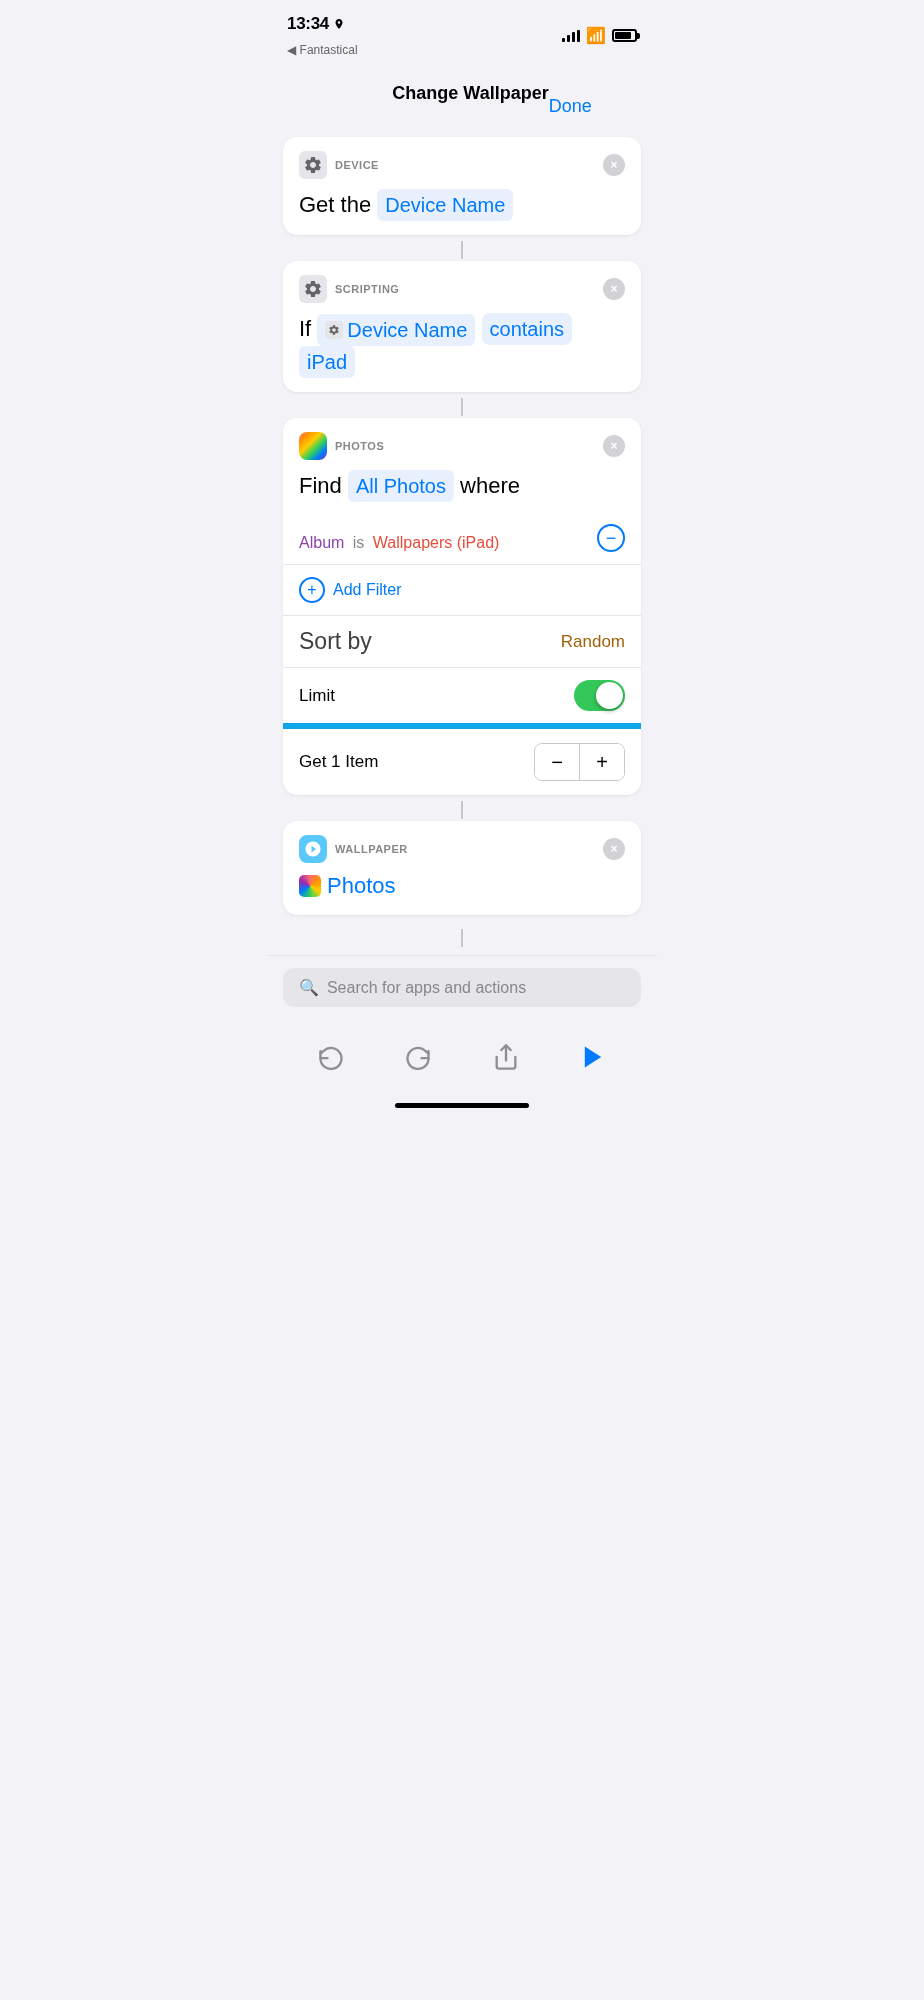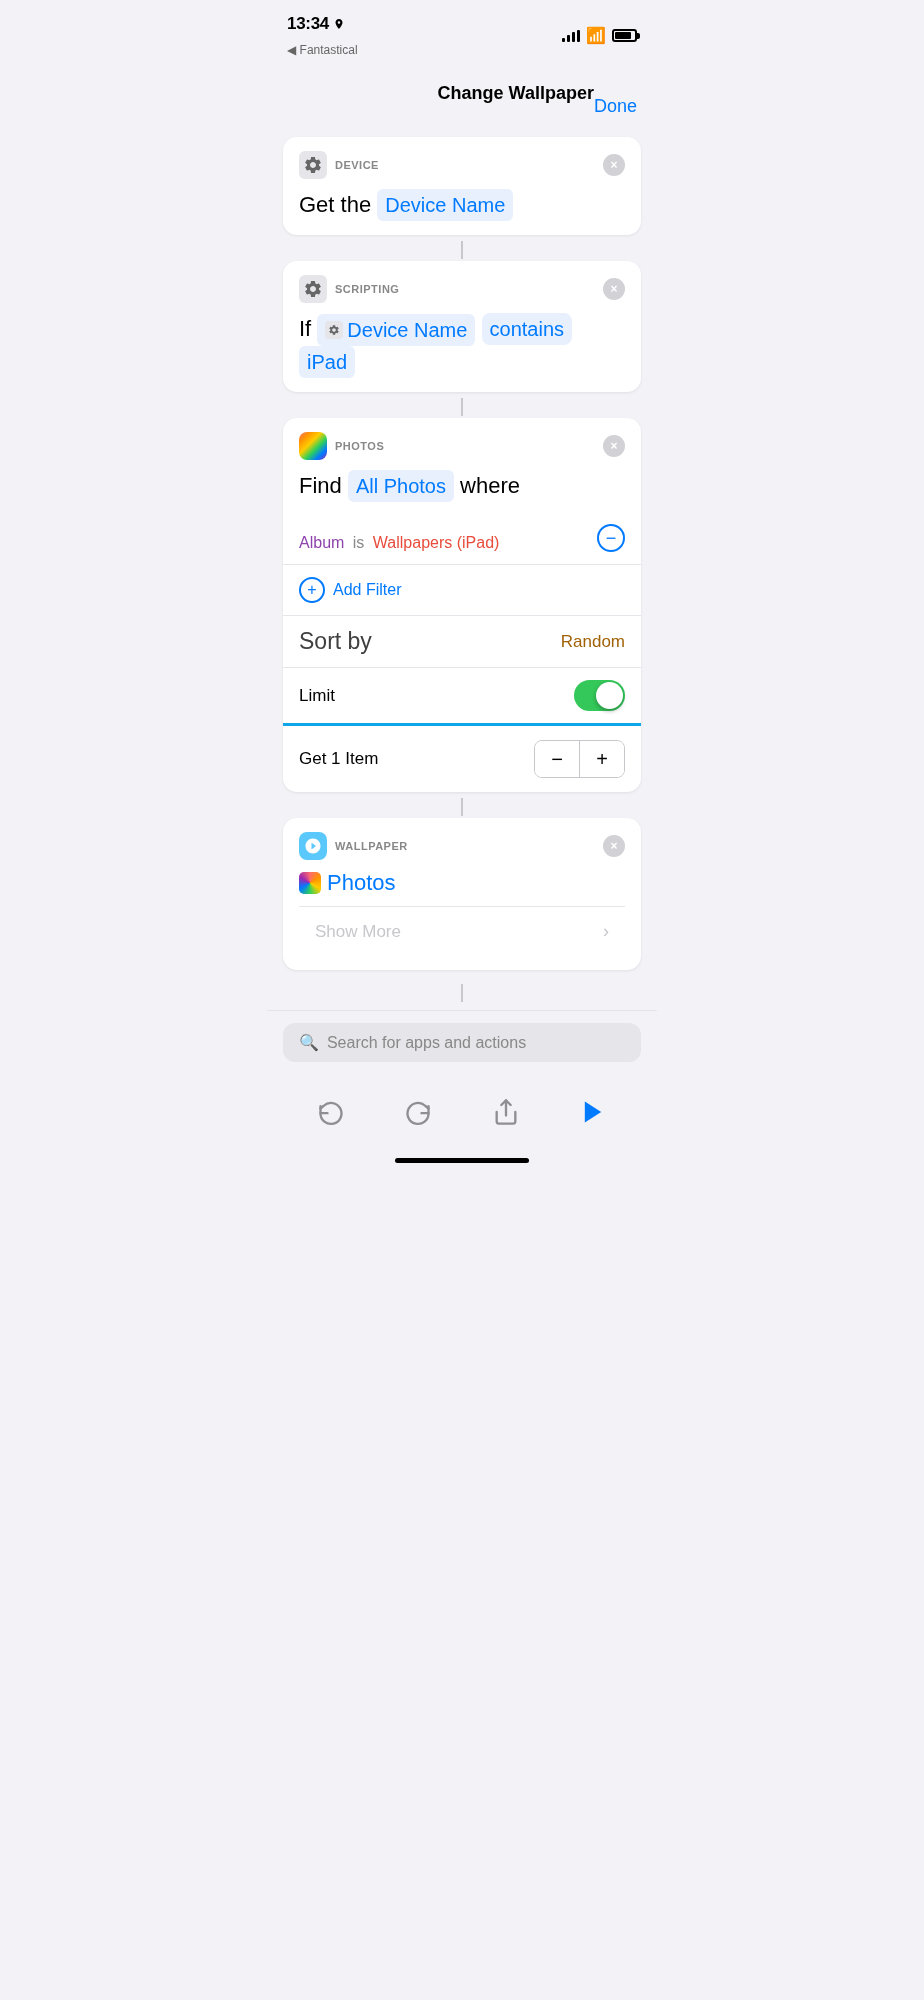--- a/index.html
+++ b/index.html
@@ -79,21 +79,21 @@
     .battery-fill {
       background: #000;
       height: 100%;
       width: 85%;
       border-radius: 1px;
     }
 
     
     .nav-bar {
       display: flex;
-      justify-content: flex-end;
+      justify-content: center;
       align-items: center;
       padding: 8px 20px 12px 20px;
       background: #f2f2f7;
     }
     .nav-title {
       font-size: 18px;
       font-weight: 600;
       color: #000;
     }
     .nav-done {
@@ -320,21 +320,21 @@
     .sort-value {
       color: #a16207;
       font-size: 17px;
     }
 
     .limit-row {
       display: flex;
       align-items: center;
       justify-content: space-between;
       padding: 12px 16px;
-      border-bottom: 3px solid #0ea5e9;
+      border-bottom: 6px solid #0ea5e9;
     }
 
     .limit-label {
       font-size: 17px;
       color: #000;
     }
 
     .toggle {
       width: 51px;
       height: 31px;
@@ -651,24 +651,20 @@
         <span class="card-category">WALLPAPER</span>
       </div>
       <div class="close-btn">×</div>
     </div>
     <div style="margin-top: 6px;">
       <span class="photos-token">
         <span style="display:inline-block; width:22px; height:22px; border-radius:5px; background: conic-gradient(#ff6b6b, #ff9500, #ffcc00, #30d158, #007aff, #9c27b0, #ff6b6b); vertical-align: middle;"></span>
         <span>Photos</span>
       </span>
     </div>
-    <div class="show-more-row">
-      <span class="show-more-label">Show More</span>
-      <span class="chevron-right">›</span>
-    </div>
   </div>
 
 </div>
 
 <div style="display:flex; justify-content:center; margin: 2px 0;">
   <div style="width:2px; height:18px; background:#c7c7cc;"></div>
 </div>
 
 <div class="search-container">
   <div class="search-bar">

